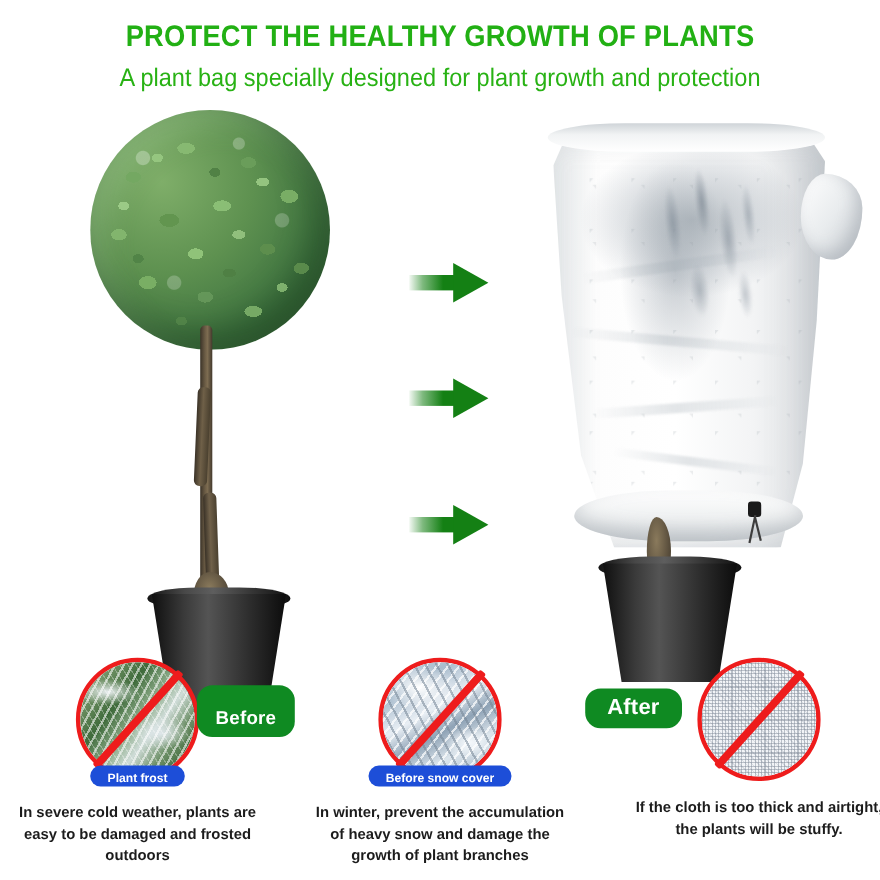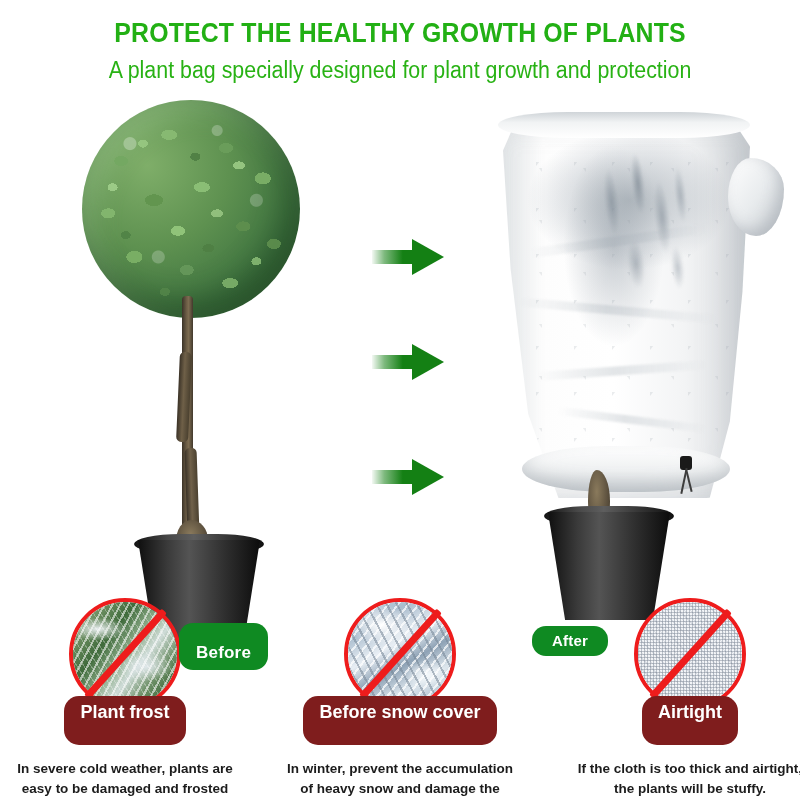--- a/index.html
+++ b/index.html
@@ -212,21 +212,21 @@
   }
   .pot2-soil {
     position: absolute; left: 86px; top: 400px; width: 106px; height: 16px;
     background: radial-gradient(ellipse at 50% 45%, #4a4742 0%, #33312e 55%, #1c1b19 100%);
     border-radius: 50%;
   }
   .badge-after {
     position: absolute; left: 62px; top: 516px;
     padding: 6px 20px 7px; border-radius: 14px;
     background: #0f8a22; color: #fff;
-    font-size: 15px; font-weight: 700; letter-spacing: .2px;
+    font-size: 20px; font-weight: 700; letter-spacing: .2px;
     z-index: 6;
   }
 
   
   .feature { position: absolute; width: 230px; }
   .circle-wrap { position: relative; width: 112px; height: 112px; margin: 0 auto; }
   .circle-img {
     position: absolute; inset: 0; border-radius: 50%;
     overflow: hidden;
     border: 4px solid #ee1c1c;
@@ -266,23 +266,23 @@
   .img-fabric {
     width: 100%; height: 100%;
     background:
       repeating-linear-gradient(0deg, rgba(120,130,145,.45) 0 1px, rgba(255,255,255,0) 1px 3px),
       repeating-linear-gradient(90deg, rgba(110,122,138,.42) 0 1px, rgba(255,255,255,0) 1px 3px),
       repeating-linear-gradient(45deg, rgba(150,160,175,.28) 0 1px, rgba(255,255,255,0) 1px 4px),
       #f2f4f7;
   }
   .pill {
     position: relative; margin: -14px auto 0; display: table;
-    padding: 6px 16px 22px; border-radius: 15px;
-    background: #7f1d1d; color: #ffffff;
-    font-size: 18px; font-weight: 700; white-space: nowrap;
+    padding: 6px 16px 1px; border-radius: 15px;
+    background: #1d4ed8; color: #ffffff;
+    font-size: 11px; font-weight: 700; white-space: nowrap;
     z-index: 4;
   }
   .caption {
     margin-top: 14px; text-align: center;
     font-size: 13.5px; font-weight: 700; line-height: 1.45; color: #1c1c1c;
   }
 </style>
 </head>
 <body>
 
@@ -359,17 +359,16 @@
     <div class="caption">In winter, prevent the accumulation of heavy snow and damage the growth of plant branches</div>
   </div>
 
   <div class="feature" style="left:575px; top:598px;">
     <div class="circle-wrap">
       <div class="circle-img">
           <div class="img-fabric"></div>
         </div>
       <div class="slash"></div>
     </div>
-    <div class="pill">Airtight</div>
     <div class="caption">If the cloth is too thick and airtight, the plants will be stuffy.</div>
   </div>
 
 </div>
 
 </body></html>

